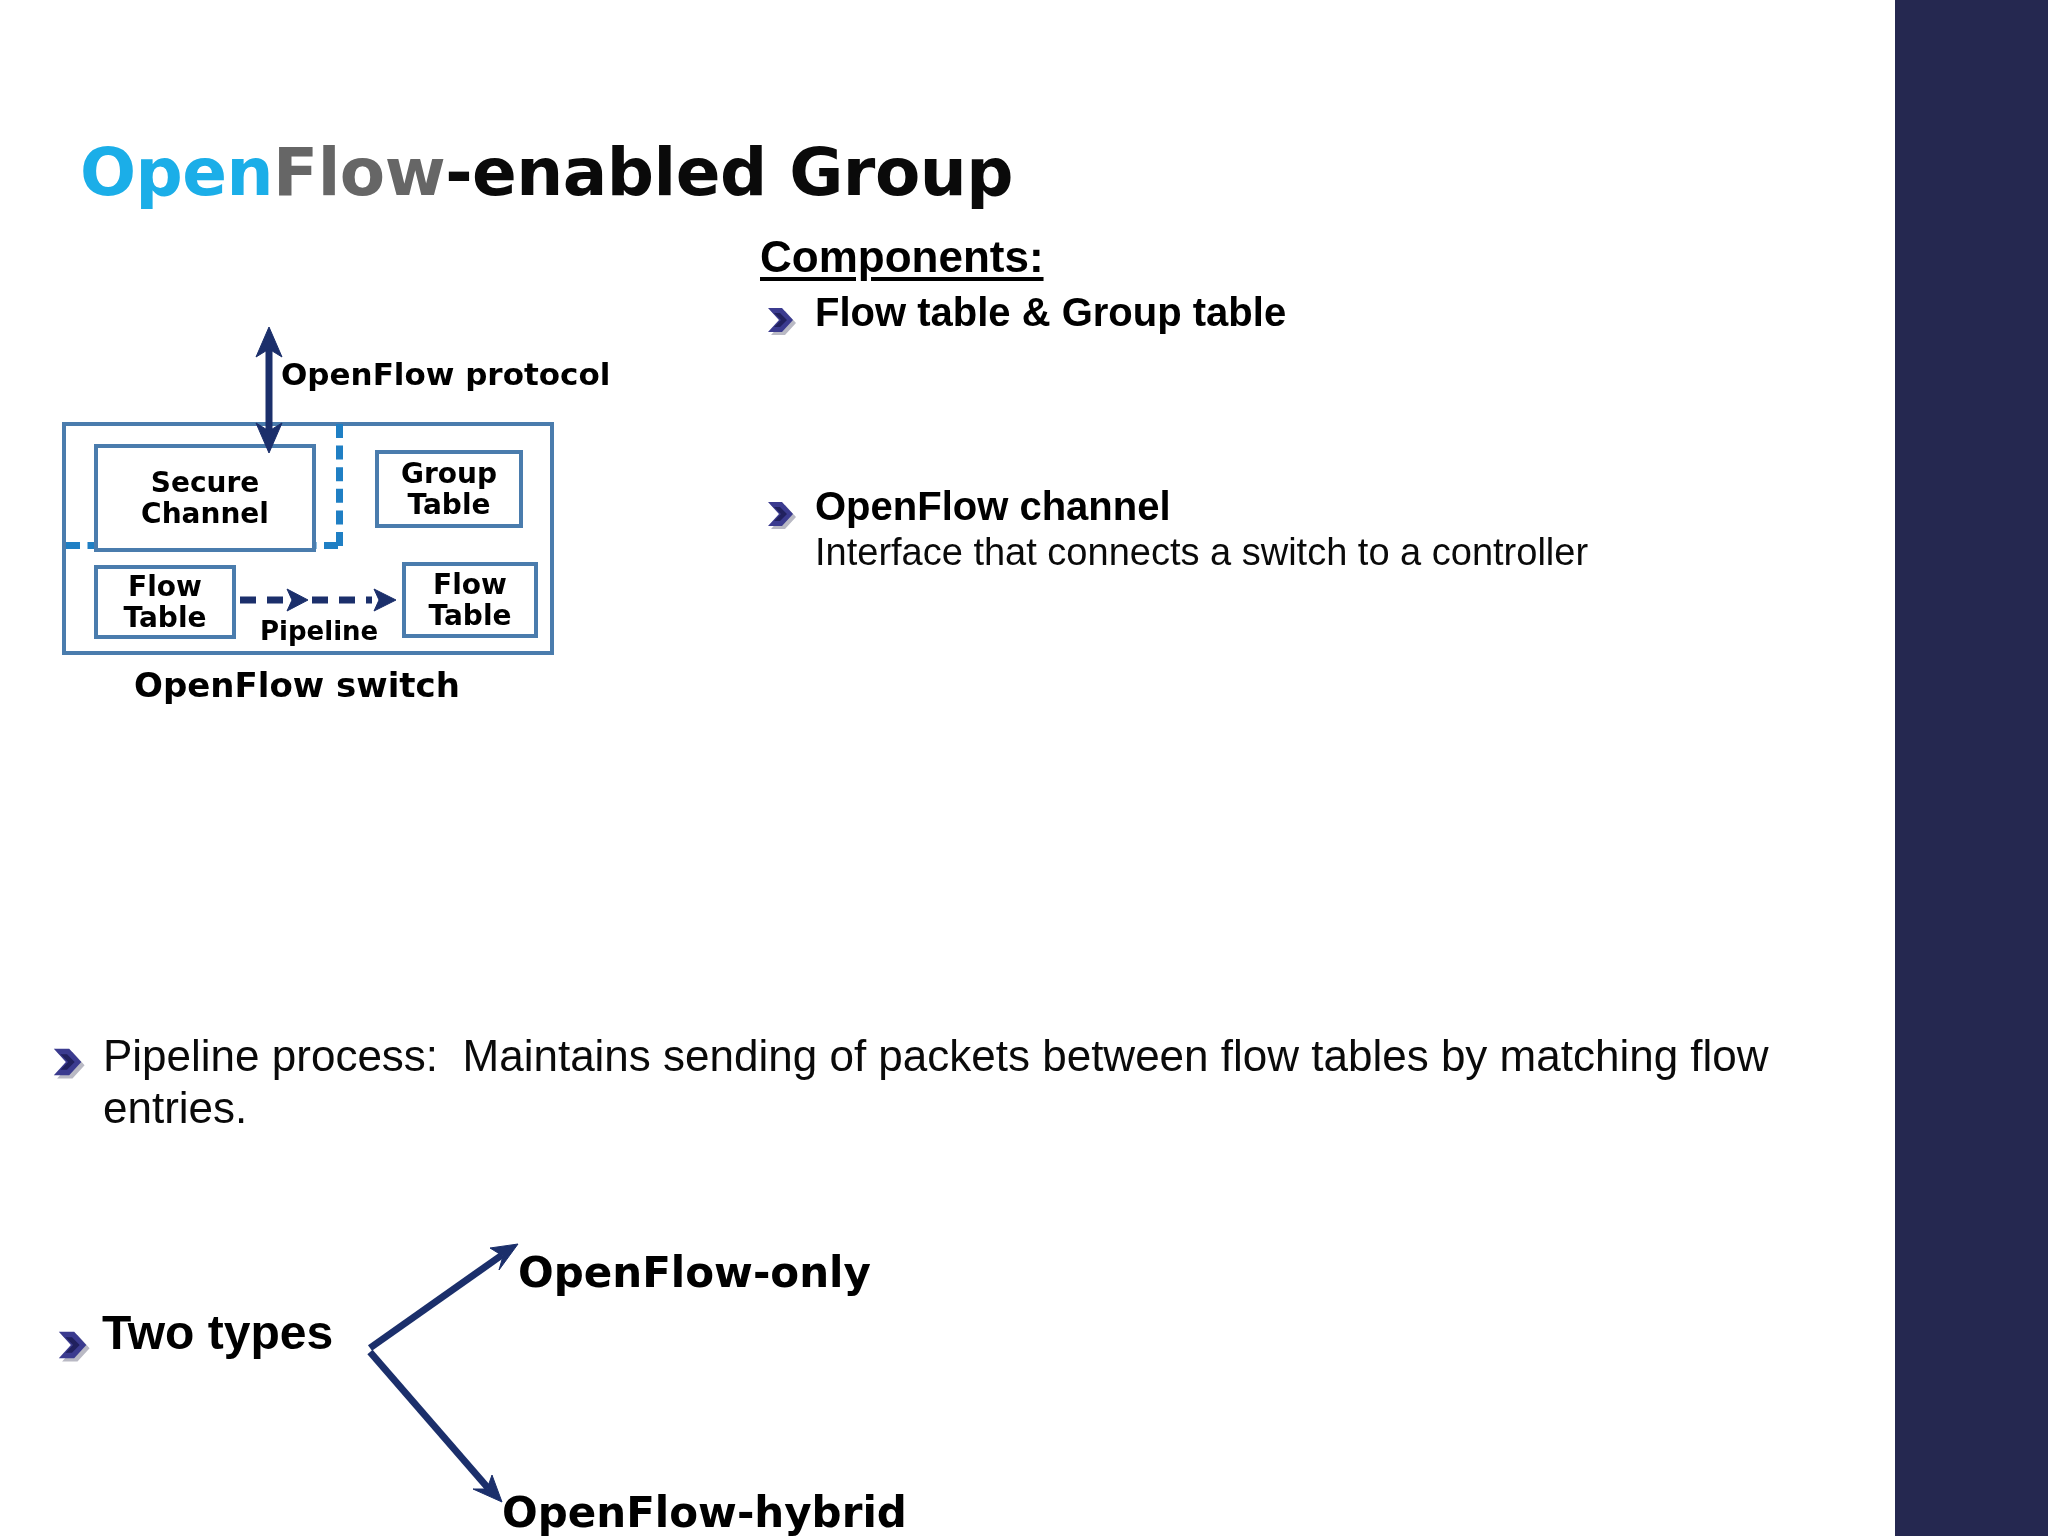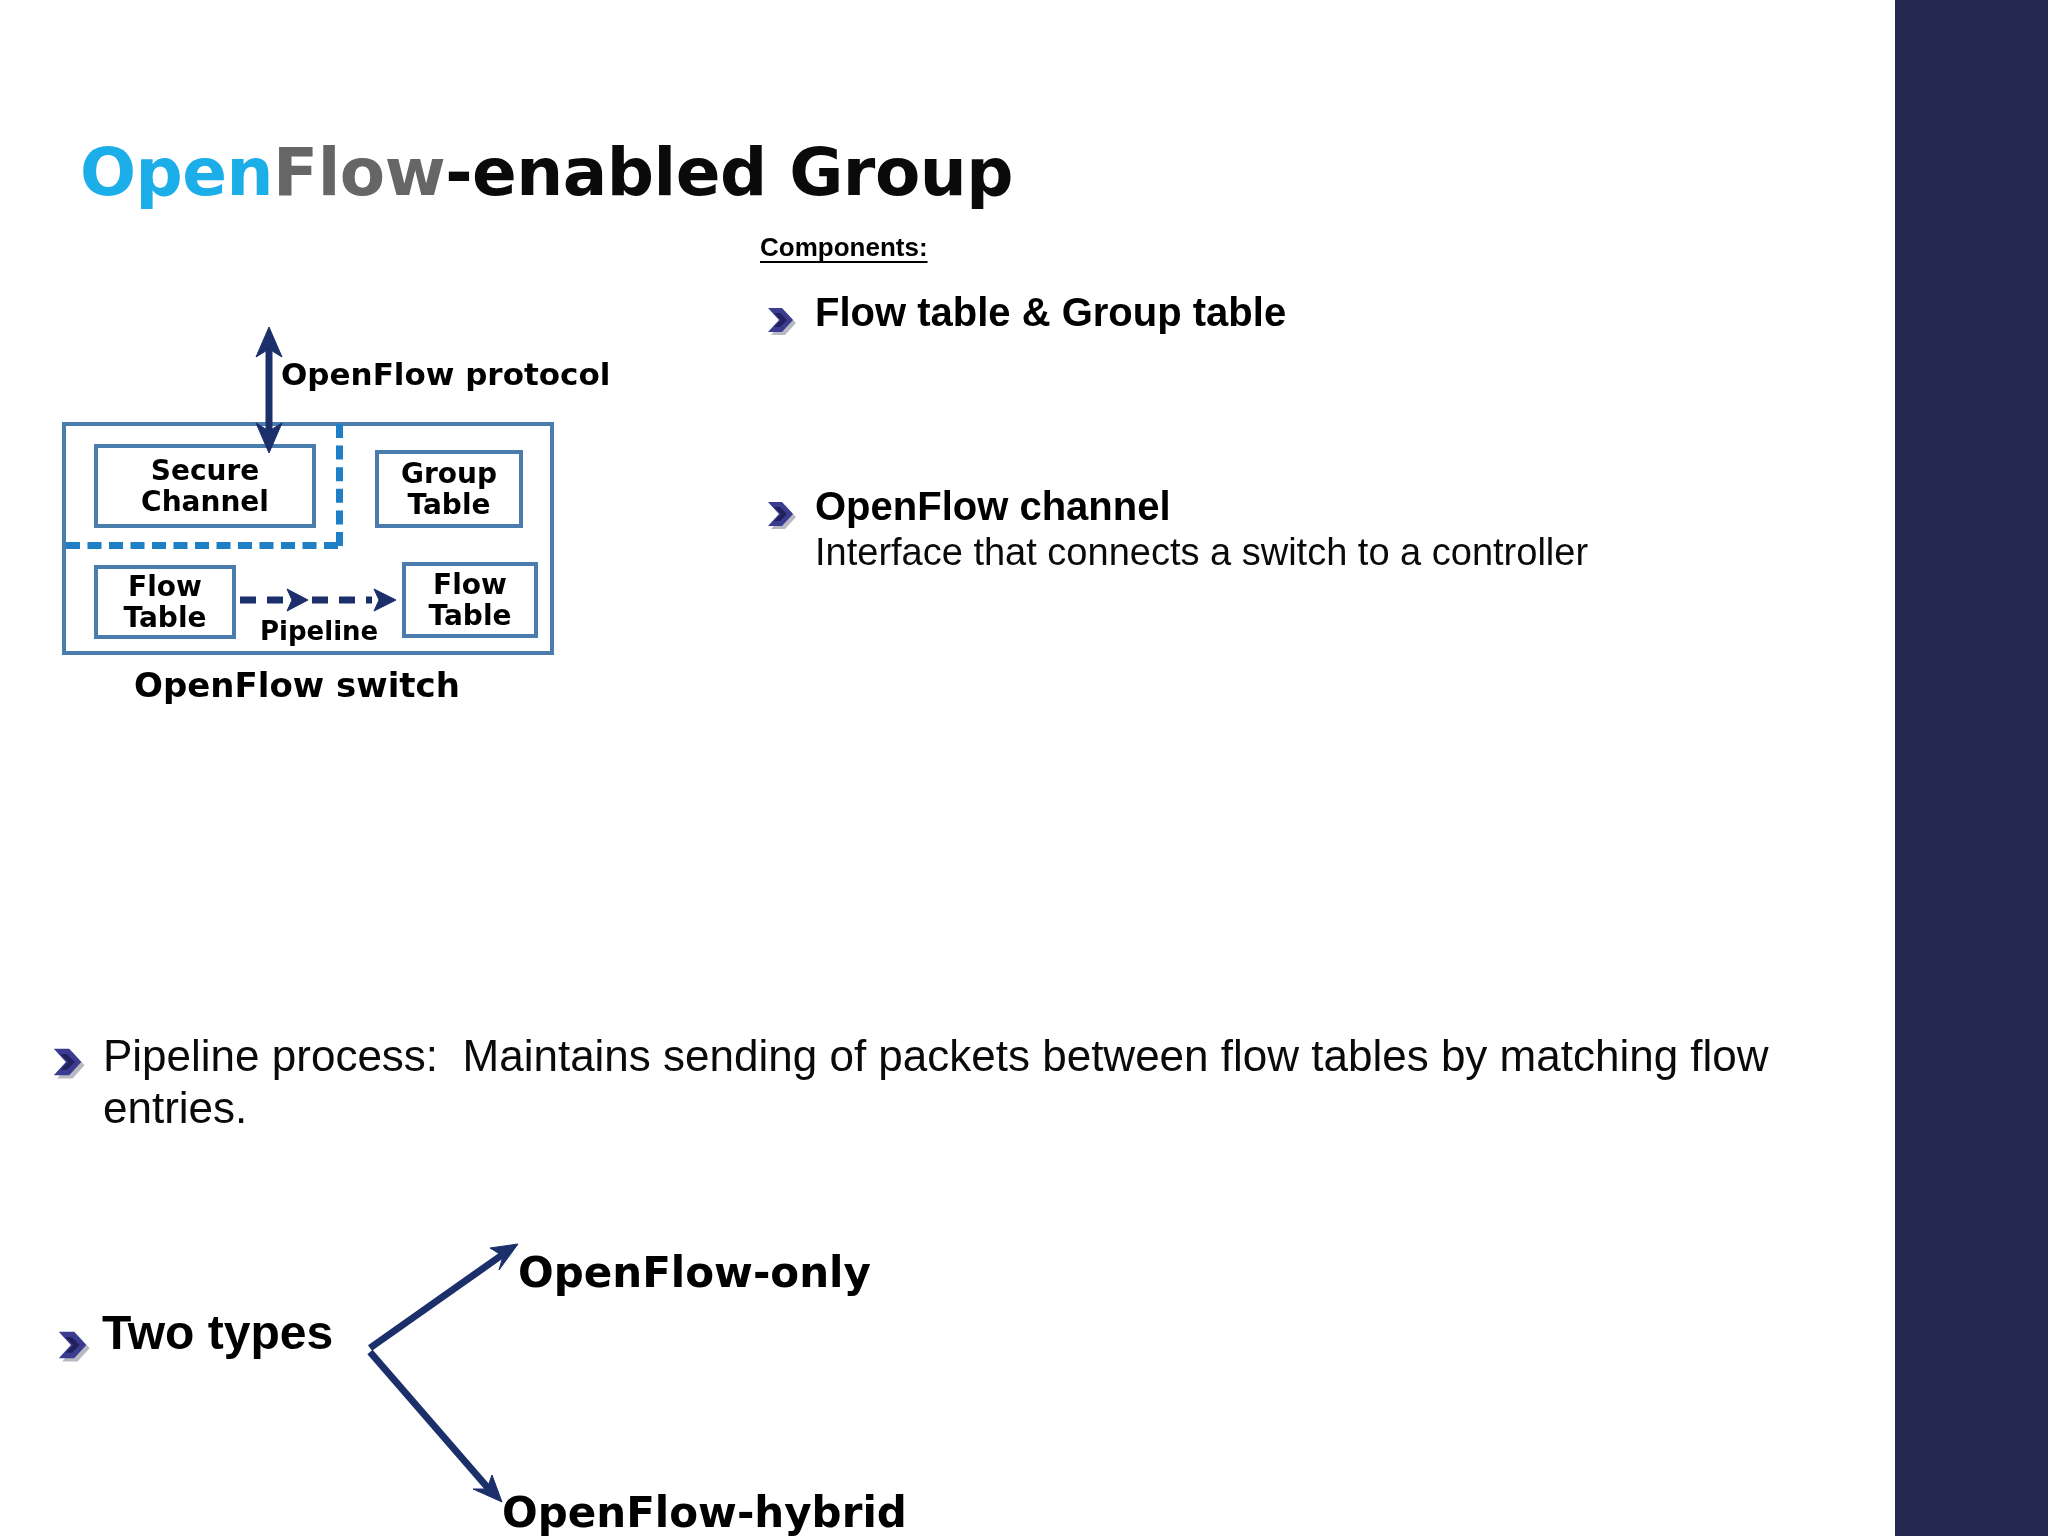--- a/index.html
+++ b/index.html
@@ -66,21 +66,21 @@
   #controller-box {
     left: 130px; top: 238px; width: 278px; height: 88px;
     font-size: 31px;
   }
   #switch-outer-box {
     left: 62px; top: 422px; width: 492px; height: 233px;
     border-width: 4px;
     display: block;
   }
   #secure-channel-box {
-    left: 94px; top: 444px; width: 222px; height: 84px;
+    left: 94px; top: 444px; width: 222px; height: 108px;
     font-size: 28px;
   }
   #group-table-box {
     left: 375px; top: 450px; width: 148px; height: 78px;
     font-size: 28px;
   }
   #flow-table-left-box {
     left: 94px; top: 565px; width: 142px; height: 74px;
     font-size: 28px;
   }
@@ -127,21 +127,21 @@
   #components-section {
     position: absolute;
     left: 760px;
     top: 232px;
     width: 1140px;
   }
   #components-heading {
     position: absolute;
     left: 0;
     top: 0;
-    font-size: 26px;
+    font-size: 44px;
     font-weight: bold;
     color: #000000;
     text-decoration: underline;
     text-underline-offset: 5px;
     font-family: "Liberation Sans", sans-serif;
   }
 
   .bullet-chevron {
     position: absolute;
     width: 40px;

